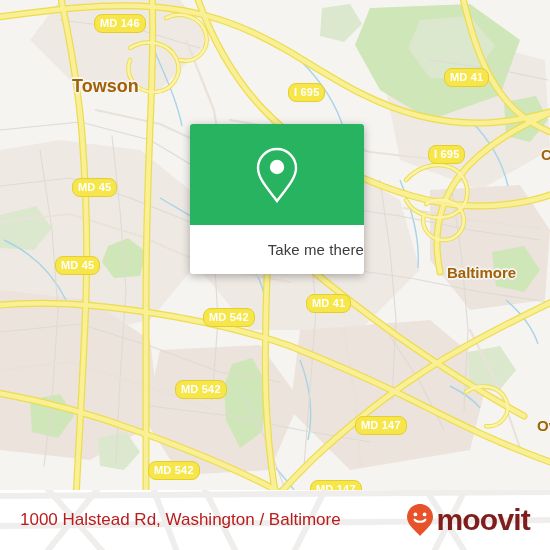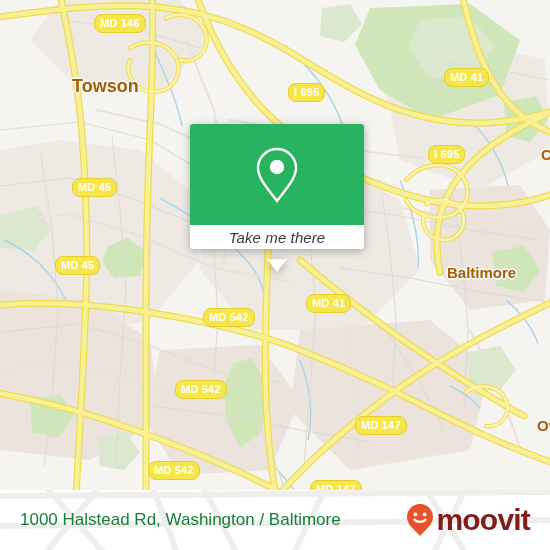--- a/index.html
+++ b/index.html
@@ -77,26 +77,25 @@
   #popup-top {
     background: #27b35f;
     height: 101px;
     border-radius: 3px 3px 0 0;
     display: flex;
     align-items: center;
     justify-content: center;
   }
   #popup-bottom {
     background: #ffffff;
-    height: 24px;
+    height: 49px;
     border-radius: 0 0 3px 3px;
     display: flex;
     align-items: center;
-    justify-content: center;
-    font-style: italic;
+    justify-content: flex-end;
   }
   #popup-label {
     color: #3c3c3c;
     font-size: 15px;
     letter-spacing: 0.1px;
   }
   #popup-tail {
     position: absolute;
     left: 77px;
     top: 135px;
@@ -141,21 +140,21 @@
     position: relative;
     width: 550px;
     height: 60px;
     display: flex;
     align-items: center;
     justify-content: space-between;
     padding: 0 20px 0 20px;
     box-sizing: border-box;
   }
   #address {
-    color: #15803d;
+    color: #b91c1c;
     font-size: 17px;
     white-space: nowrap;
   }
   #brand {
     display: flex;
     align-items: center;
     gap: 1px;
   }
   #brand-word {
     color: #7f1d1d;

